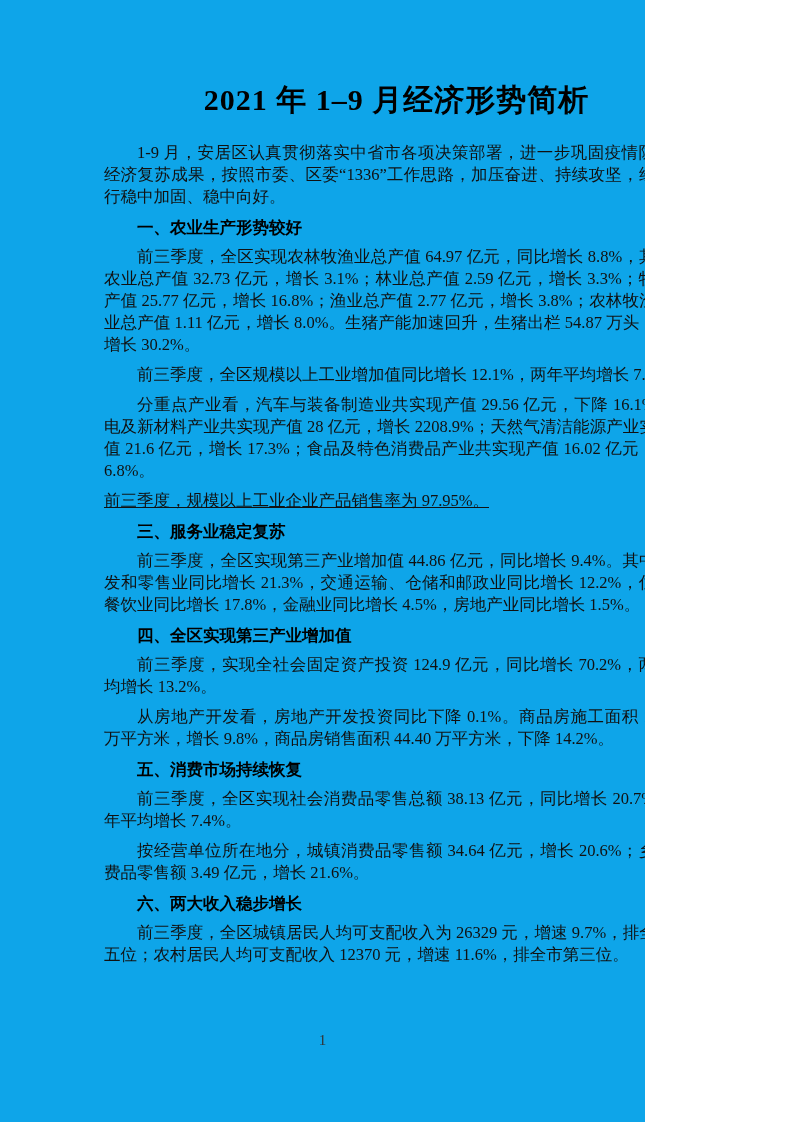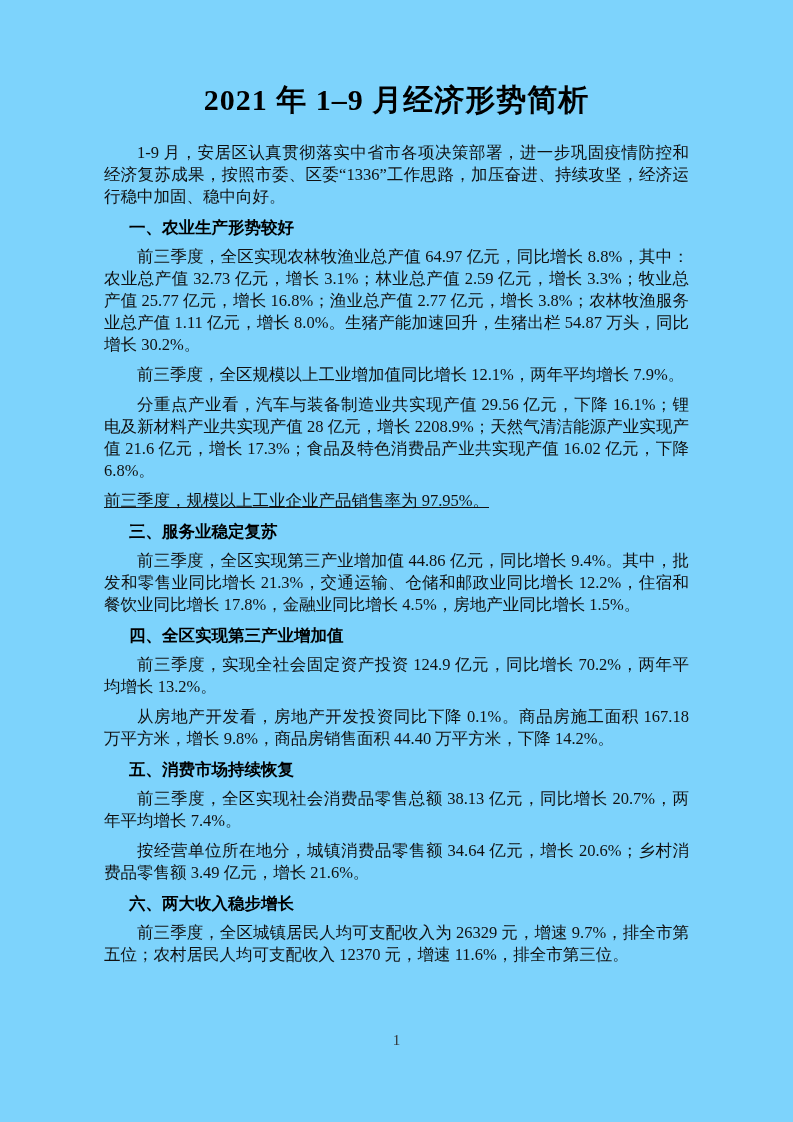--- a/index.html
+++ b/index.html
@@ -2,23 +2,23 @@
 <html lang="zh"><head>
 <meta charset="utf-8">
 <style>
   html, body {
     margin: 0;
     padding: 0;
     background: #ffffff;
   }
   .page {
     position: relative;
-    width: 793px;
+    width: 645px;
     height: 1122px;
-    background: #7dd3fc;
+    background: #0ea5e9;
     color: #111111;
     font-family: "Liberation Serif", serif;
     overflow: hidden;
     box-sizing: border-box;
     padding-left: 24px;
   }
   .content {
     position: absolute;
     top: 80px;
     left: 96px;
@@ -42,21 +42,21 @@
     text-indent: 2em;
     font-family: "Liberation Serif", serif;
     color: #111111;
     word-break: break-all;
   }
   .para.no-indent {
     text-indent: 0;
     text-decoration: underline;
   }
   .heading {
-    margin: 0;
+    margin: 8px;
     font-size: 16.5px;
     line-height: 22px;
     font-weight: 700;
     text-indent: 2em;
     text-align: left;
     font-family: "Liberation Sans", sans-serif;
     color: #000000;
   }
   .page-number {
     position: absolute;

